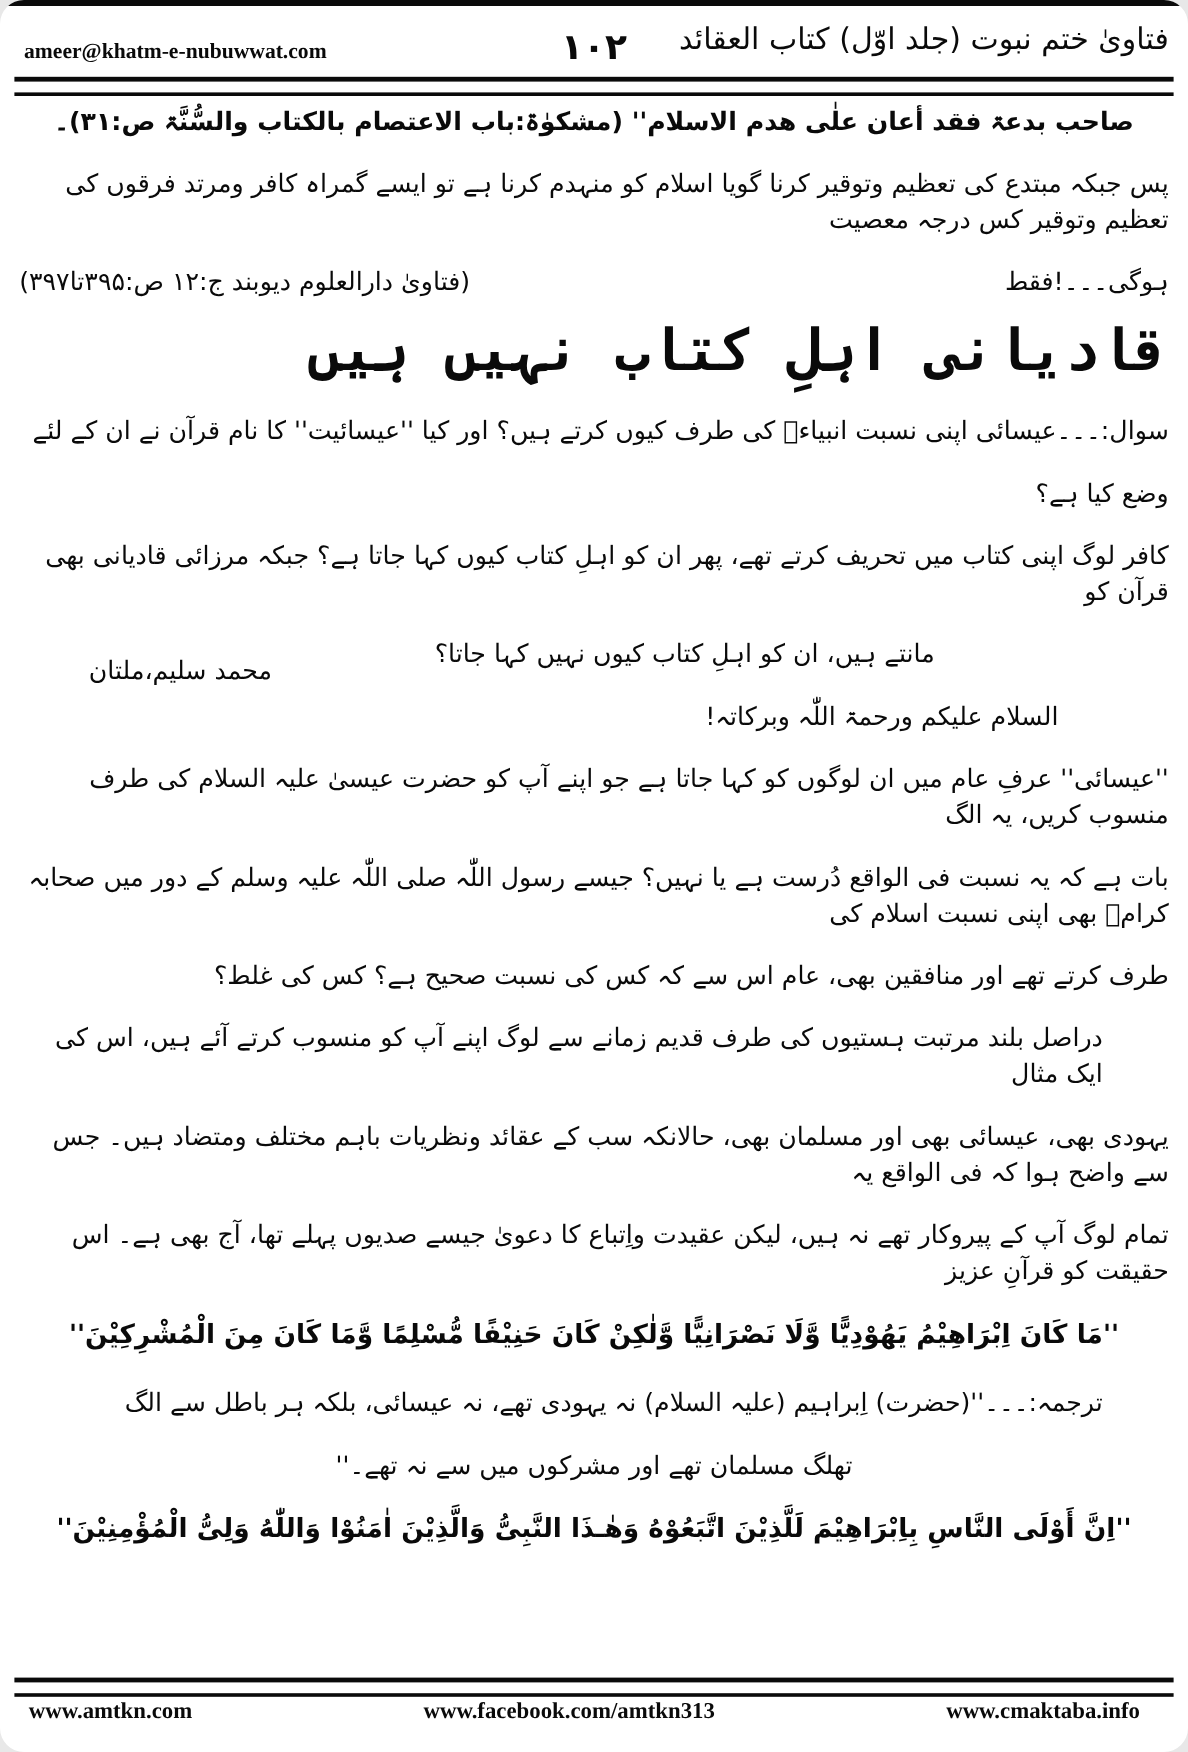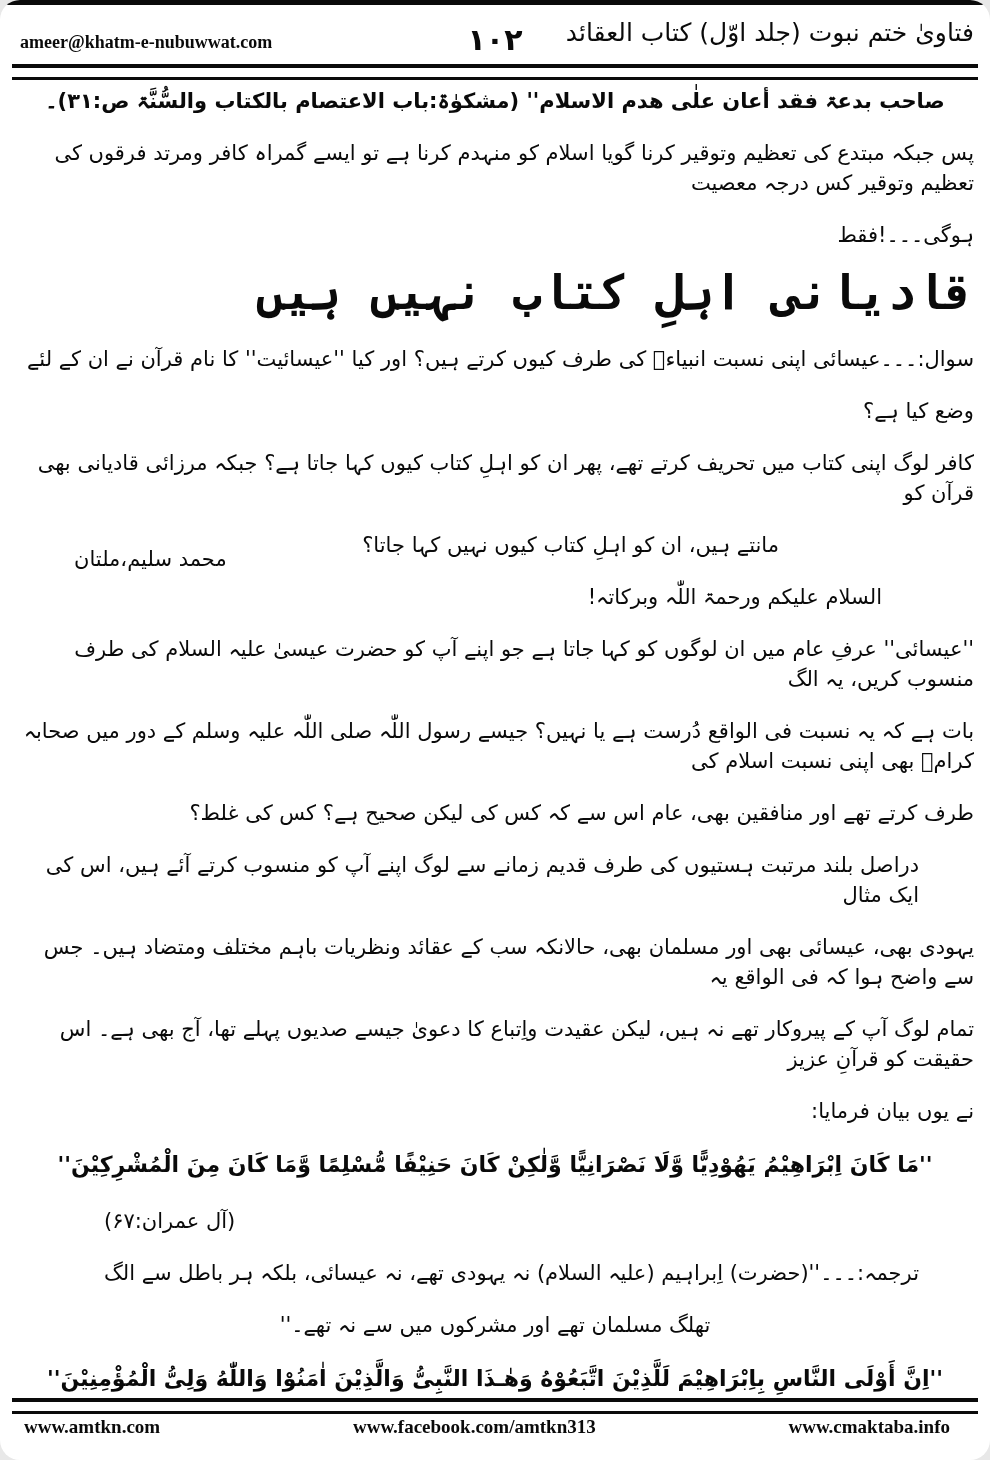--- a/index.html
+++ b/index.html
@@ -66,47 +66,46 @@
     <span class="hdr-title">فتاویٰ ختم نبوت (جلد اوّل) کتاب العقائد</span>
   </div>
   <div class="rule rule-top"></div>
 
   <div class="main">
 
     <div class="l center bold">صاحب بدعۃ فقد أعان علٰی ھدم الاسلام'' (مشکوٰۃ:باب الاعتصام بالکتاب والسُّنَّۃ ص:۳۱)۔</div>
     <div class="l">پس جبکہ مبتدع کی تعظیم وتوقیر کرنا گویا اسلام کو منہدم کرنا ہے تو ایسے گمراہ کافر ومرتد فرقوں کی تعظیم وتوقیر کس درجہ معصیت</div>
     <div class="l split">
       <span>ہوگی۔۔۔!فقط</span>
+      <span>(فتاویٰ دارالعلوم دیوبند ج:۱۲ ص:۳۹۵تا۳۹۷)</span>
     </div>
 
     <div class="heading">قادیانی اہلِ کتاب نہیں ہیں</div>
 
     <div class="l">سوال:۔۔۔عیسائی اپنی نسبت انبیاءؑ کی طرف کیوں کرتے ہیں؟ اور کیا ''عیسائیت'' کا نام قرآن نے ان کے لئے</div>
     <div class="l">وضع کیا ہے؟</div>
     <div class="l">کافر لوگ اپنی کتاب میں تحریف کرتے تھے، پھر ان کو اہلِ کتاب کیوں کہا جاتا ہے؟ جبکہ مرزائی قادیانی بھی قرآن کو</div>
     <div class="l split">
       <span class="q4-line">مانتے ہیں، ان کو اہلِ کتاب کیوں نہیں کہا جاتا؟</span>
       <span class="asker">محمد سلیم،ملتان</span>
     </div>
 
     <div class="l split salut">
       <span>السلام علیکم ورحمۃ اللّٰہ وبرکاتہ!</span>
     </div>
 
     <div class="l">''عیسائی'' عرفِ عام میں ان لوگوں کو کہا جاتا ہے جو اپنے آپ کو حضرت عیسیٰ علیہ السلام کی طرف منسوب کریں، یہ الگ</div>
     <div class="l">بات ہے کہ یہ نسبت فی الواقع دُرست ہے یا نہیں؟ جیسے رسول اللّٰہ صلی اللّٰہ علیہ وسلم کے دور میں صحابہ کرامؓ بھی اپنی نسبت اسلام کی</div>
-    <div class="l">طرف کرتے تھے اور منافقین بھی، عام اس سے کہ کس کی لیکن صحیح ہے؟ کس کی غلط؟</div>
+    <div class="l">طرف کرتے تھے اور منافقین بھی، عام اس سے کہ کس کی نسبت صحیح ہے؟ کس کی غلط؟</div>
 
     <div class="l indent">دراصل بلند مرتبت ہستیوں کی طرف قدیم زمانے سے لوگ اپنے آپ کو منسوب کرتے آئے ہیں، اس کی ایک مثال</div>
     <div class="l">یہودی بھی، عیسائی بھی اور مسلمان بھی، حالانکہ سب کے عقائد ونظریات باہم مختلف ومتضاد ہیں۔ جس سے واضح ہوا کہ فی الواقع یہ</div>
     <div class="l">تمام لوگ آپ کے پیروکار تھے نہ ہیں، لیکن عقیدت واِتباع کا دعویٰ جیسے صدیوں پہلے تھا، آج بھی ہے۔ اس حقیقت کو قرآنِ عزیز</div>
-    <div class="l">نے یوں بیان فرمایا:</div>
 
     <div class="verse">''مَا کَانَ اِبْرَاهِیْمُ یَهُوْدِیًّا وَّلَا نَصْرَانِیًّا وَّلٰکِنْ کَانَ حَنِیْفًا مُّسْلِمًا وَّمَا کَانَ مِنَ الْمُشْرِکِیْنَ''</div>
-    <div class="l ref">(آل عمران:۶۷)</div>
     <div class="l indent">ترجمہ:۔۔۔''(حضرت) اِبراہیم (علیہ السلام) نہ یہودی تھے، نہ عیسائی، بلکہ ہر باطل سے الگ</div>
     <div class="l center">تھلگ مسلمان تھے اور مشرکوں میں سے نہ تھے۔''</div>
 
     <div class="verse">''اِنَّ أَوْلَی النَّاسِ بِاِبْرَاهِیْمَ لَلَّذِیْنَ اتَّبَعُوْهُ وَهٰـذَا النَّبِیُّ وَالَّذِیْنَ اٰمَنُوْا وَاللّٰهُ وَلِیُّ الْمُؤْمِنِیْنَ''</div>
 
   </div>
 
   <div class="rule rule-bottom"></div>
   <div class="ftr">
     <span>www.amtkn.com</span>

